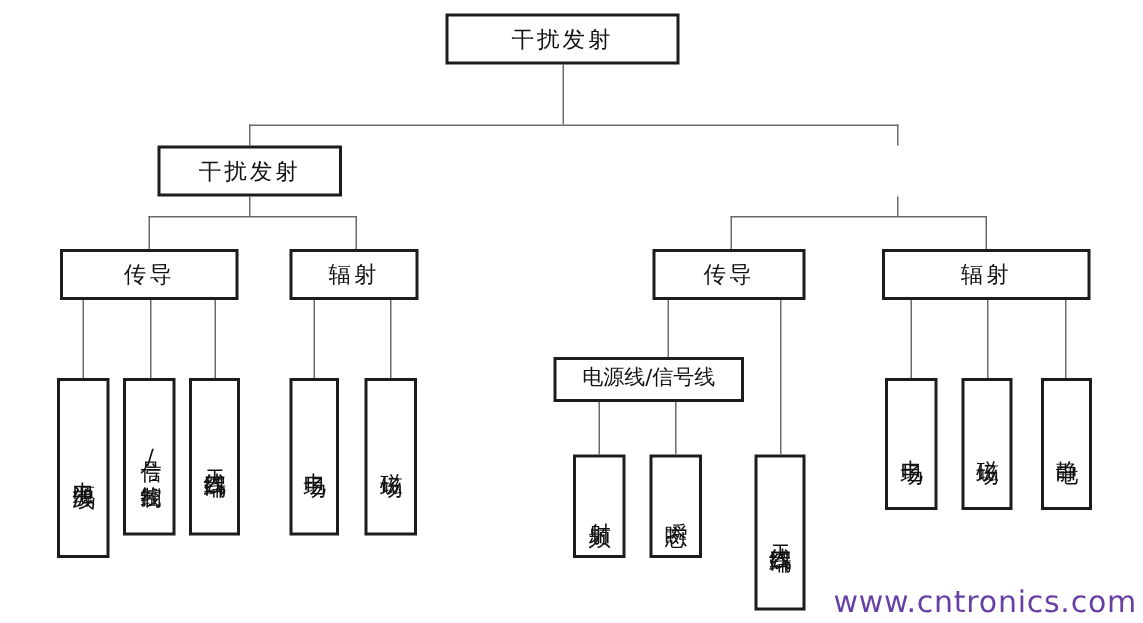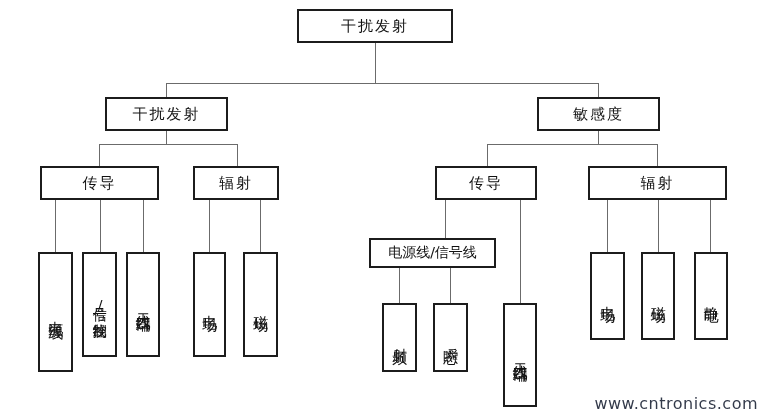--- a/index.html
+++ b/index.html
@@ -33,23 +33,23 @@
   }
   .line{
     position:absolute;
     background:#6b6b6b;
     z-index:1;
   }
   .watermark{
     position:absolute;
     right:4px;
     bottom:2px;
-    font-size:16px;
+    font-size:20px;
     letter-spacing:0.5px;
-    color:#0f172a;
+    color:#4c1d95;
     opacity:0.85;
     z-index:3;
   }
 </style>
 </head>
 <body>
 
 <div id="canvas">
 
   <div class="line" style="left:375px;top:43px;width:1px;height:40px;"></div>
@@ -75,21 +75,20 @@
   <div class="line" style="left:710px;top:200px;width:1px;height:52px;"></div>
 
   <div class="line" style="left:166px;top:83px;width:433px;height:1px;"></div>
   <div class="line" style="left:99px;top:144px;width:139px;height:1px;"></div>
   <div class="line" style="left:487px;top:144px;width:171px;height:1px;"></div>
 
   <div class="box" style="left:297px;top:9px;width:156px;height:34px;">干扰发射</div>
 
   <div class="box" style="left:105px;top:97px;width:123px;height:34px;">干扰发射</div>
 
-  <div class="box" style="left:537px;top:97px;width:123px;height:34px;">敏感度</div>
 
   <div class="box" style="left:40px;top:166px;width:119px;height:34px;">传导</div>
 
   <div class="box" style="left:193px;top:166px;width:86px;height:34px;">辐射</div>
 
   <div class="box" style="left:435px;top:166px;width:102px;height:34px;">传导</div>
 
   <div class="box" style="left:588px;top:166px;width:139px;height:34px;">辐射</div>
 
   <div class="box v" style="left:38px;top:252px;width:35px;height:120px;">电源线</div>

